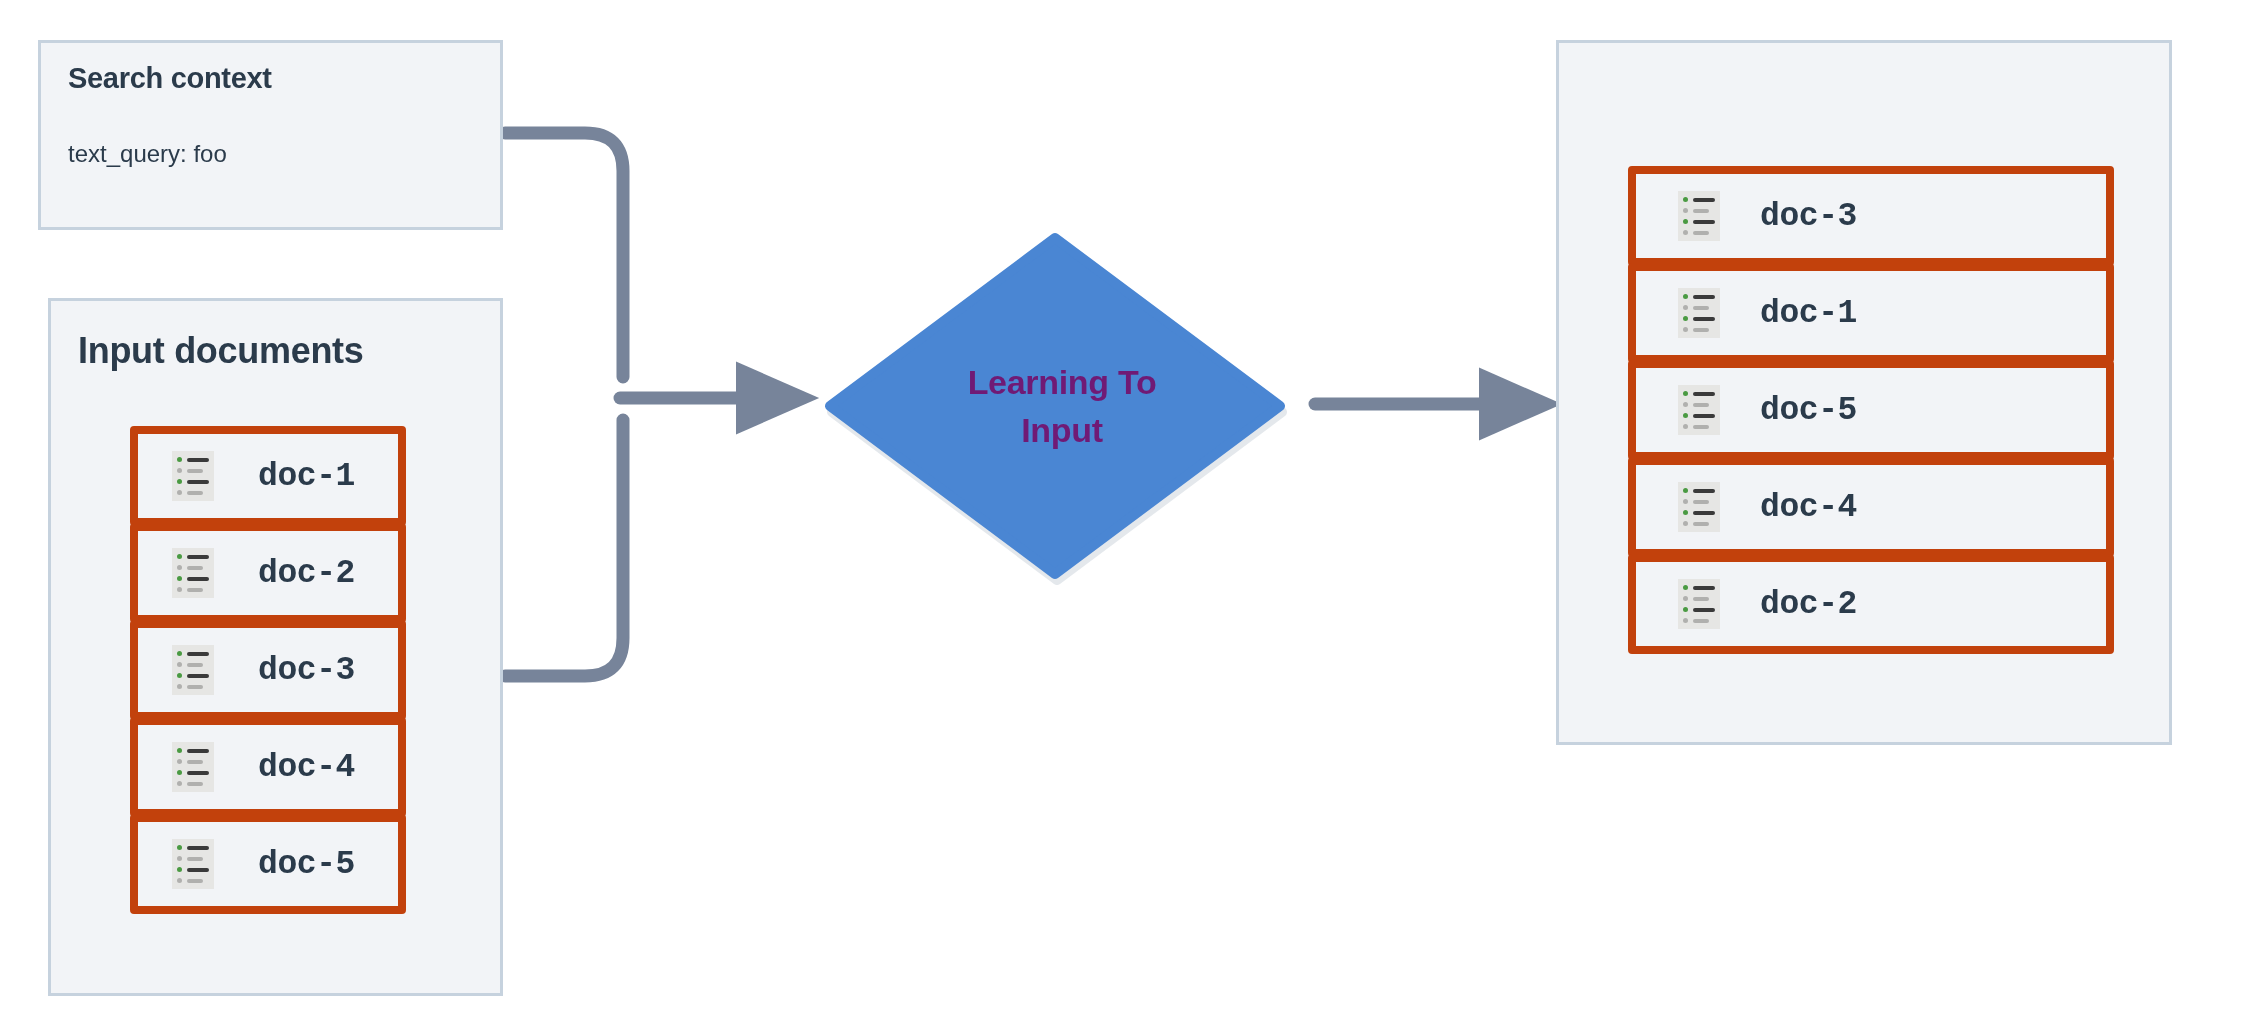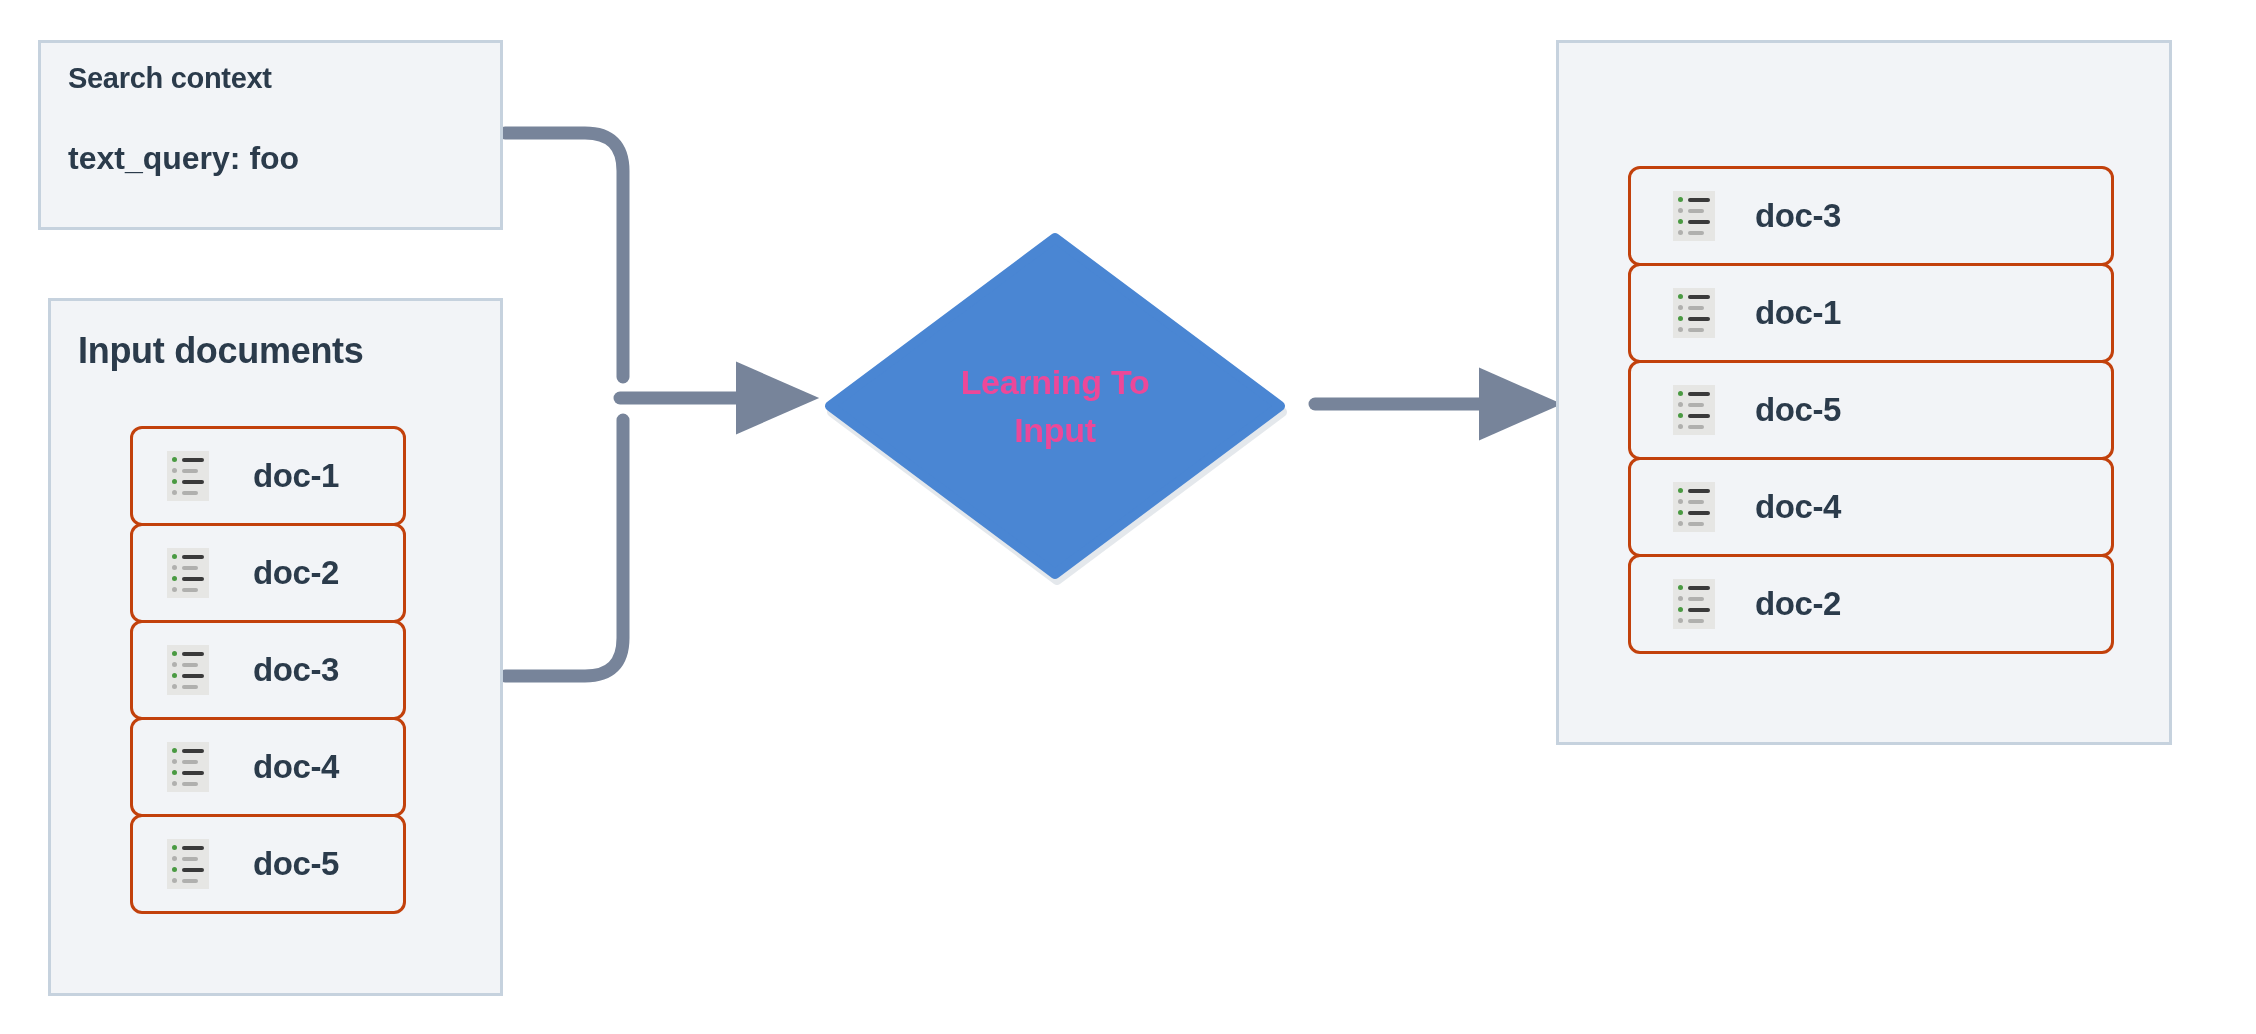--- a/index.html
+++ b/index.html
@@ -47,22 +47,22 @@
     height: 190px;
   }
   #search-context-title {
     left: 68px;
     top: 62px;
     font-size: 29px;
   }
   #search-context-query {
     left: 68px;
     top: 140px;
-    font-size: 32px;
-    font-weight: bold;
+    font-size: 24px;
+    font-weight: normal;
   }
 
   
   #input-docs-panel {
     left: 48px;
     top: 298px;
     width: 455px;
     height: 698px;
   }
   #input-docs-title {
@@ -95,26 +95,27 @@
     top: 166px;
     width: 486px;
   }
 
   
   .doc-card {
     position: relative;
     box-sizing: border-box;
     height: 100px;
     background: #f2f4f7;
-    border: 3px solid #c2410c;
-    border-radius: 12px;
+    border: 8px solid #c2410c;
+    border-radius: 4px;
     margin-top: -3px;
     display: flex;
     align-items: center;
     padding-left: 36px;
+    font-family: Liberation Mono, monospace;
   }
   .doc-card:first-child { margin-top: 0; }
 
   #input-doc-list .doc-card {
     height: 100px;
     padding-left: 34px;
   }
   #output-doc-list .doc-card {
     height: 100px;
     padding-left: 42px;
@@ -178,29 +179,29 @@
   
   #ltr-node {
     position: absolute;
     left: 820px;
     top: 226px;
     width: 470px;
     height: 360px;
   }
   #ltr-label {
     position: absolute;
-    left: 0;
+    left: 7px;
     top: 0;
     width: 470px;
     height: 360px;
     display: flex;
     align-items: center;
     justify-content: center;
     text-align: center;
-    color: #ec4899;
+    color: #701a75;
     font-size: 34px;
     font-weight: bold;
     line-height: 1.42;
     letter-spacing: -0.3px;
   }
 </style>
 </head>
 <body>
 
 <div id="stage">

